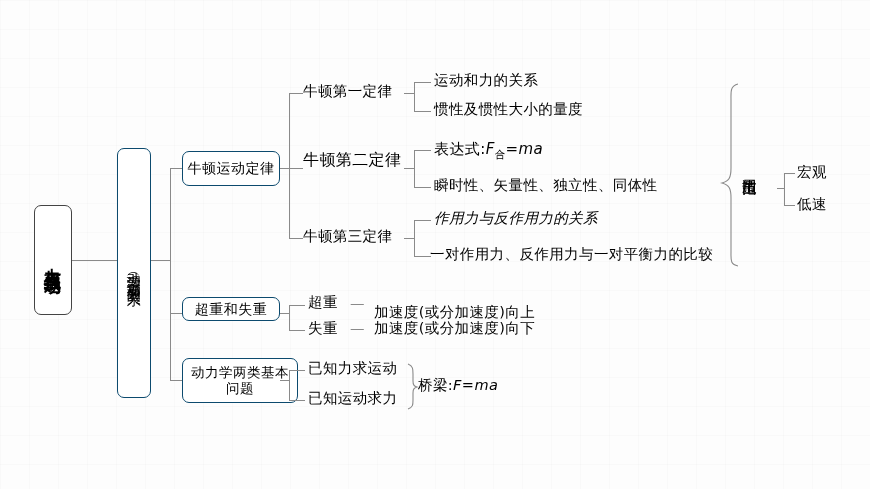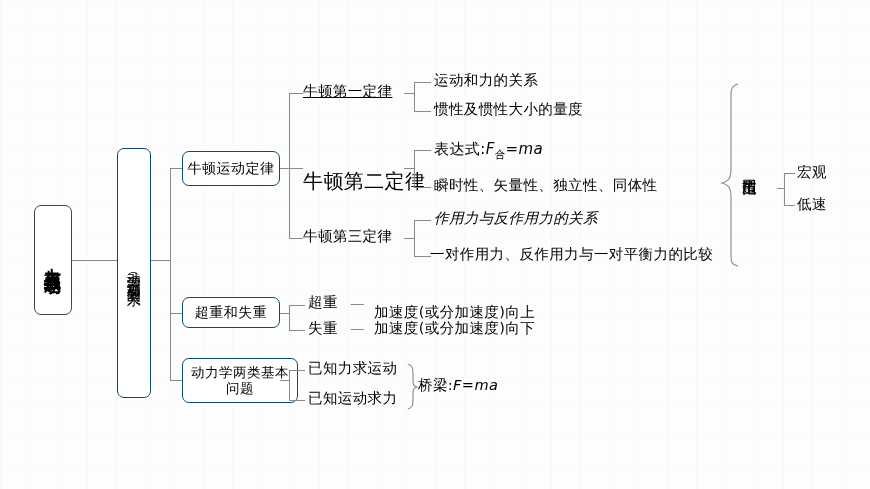--- a/index.html
+++ b/index.html
@@ -104,32 +104,32 @@
   <div class="node vertical" style="left:117px; top:148px; width:34px; height:250px; font-size:14px;">动力学（运动和力的关系）</div>
 
   <div class="seg h" style="left:151px; top:260px; width:19px;"></div>
   <div class="seg v" style="left:170px; top:168px; height:212px;"></div>
   <div class="seg h" style="left:170px; top:168px; width:12px;"></div>
   <div class="seg h" style="left:170px; top:313px; width:12px;"></div>
   <div class="seg h" style="left:170px; top:380px; width:12px;"></div>
 
   <div class="node" style="left:182px; top:151px; width:98px; height:35px; font-size:14px;">牛顿运动定律</div>
 
-  <div class="node" style="left:182px; top:297px; width:98px; height:31px; font-size:14px;">超重和失重</div>
+  <div class="node" style="left:182px; top:297px; width:98px; height:24px; font-size:14px;">超重和失重</div>
 
   <div class="node" style="left:182px; top:358px; width:116px; height:45px; font-size:13.5px; padding:0 5px;">动力学两类基本问题</div>
 
   <div class="seg h" style="left:280px; top:168px; width:9px;"></div>
   <div class="seg v" style="left:289px; top:93px; height:145px;"></div>
   <div class="seg h" style="left:289px; top:93px; width:14px;"></div>
   <div class="seg h" style="left:289px; top:168px; width:14px;"></div>
   <div class="seg h" style="left:289px; top:238px; width:14px;"></div>
 
-  <div class="txt" style="left:303px; top:84px; font-size:14.5px;text-decoration:underline;">牛顿第一定律</div>
-  <div class="txt" style="left:303px; top:170px; font-size:20px;">牛顿第二定律</div>
+  <div class="txt" style="left:303px; top:84px; font-size:14.5px;">牛顿第一定律</div>
+  <div class="txt" style="left:303px; top:151px; font-size:16px;">牛顿第二定律</div>
   <div class="txt" style="left:303px; top:229px; font-size:14.5px;">牛顿第三定律</div>
 
   <div class="seg h" style="left:404px; top:93px; width:10px;"></div>
   <div class="seg v" style="left:414px; top:82px; height:29px;"></div>
   <div class="seg h" style="left:414px; top:82px; width:17px;"></div>
   <div class="seg h" style="left:414px; top:111px; width:17px;"></div>
 
   <div class="txt" style="left:434px; top:73px; font-size:14.5px;">运动和力的关系</div>
   <div class="txt" style="left:434px; top:102px; font-size:14.5px;">惯性及惯性大小的量度</div>
 

